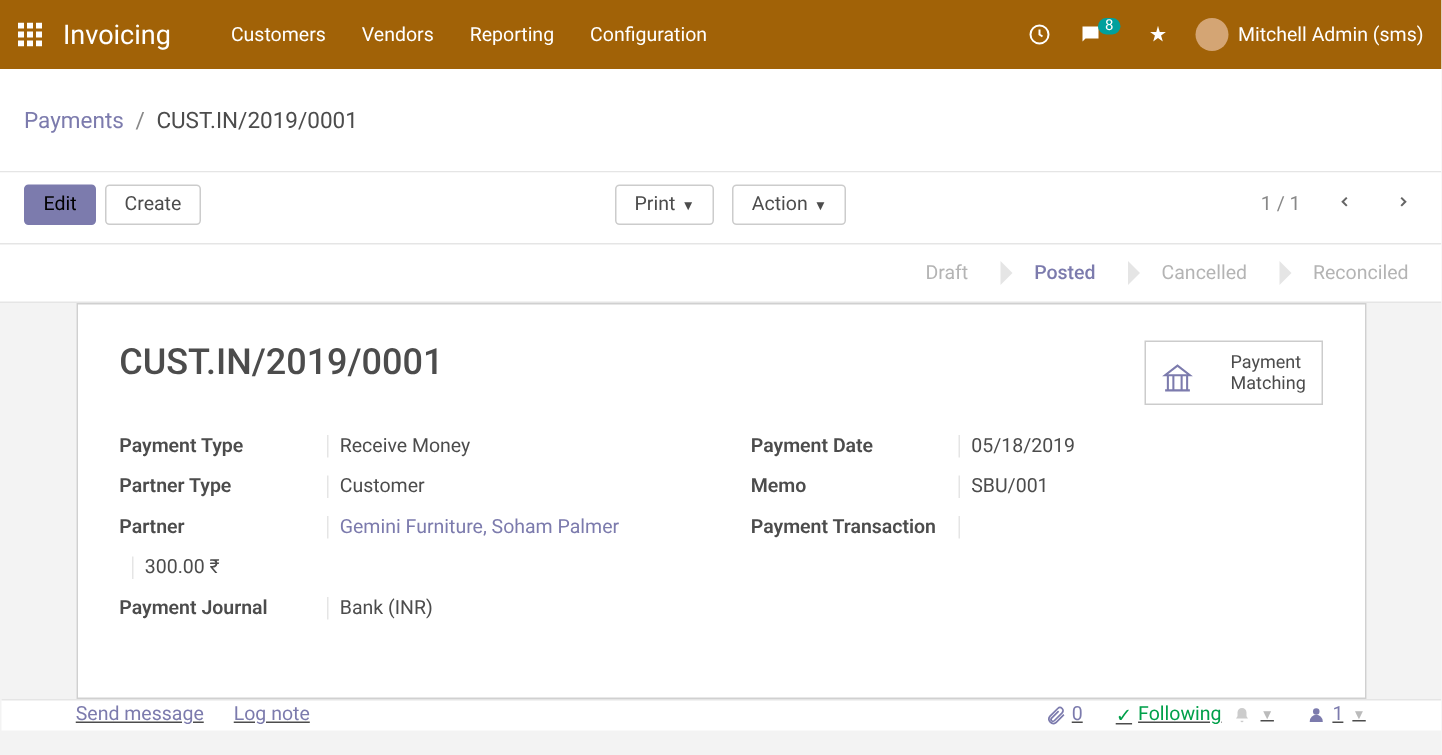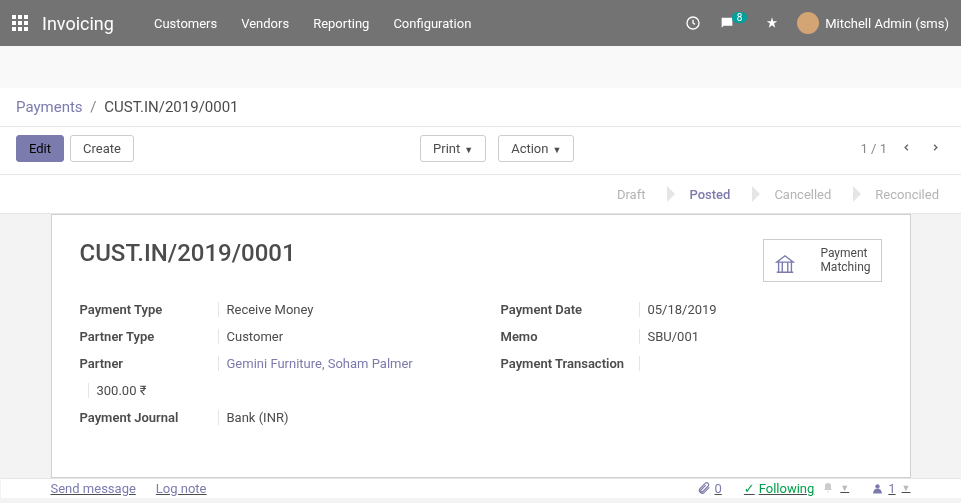--- a/index.html
+++ b/index.html
@@ -1,40 +1,40 @@
 <!DOCTYPE html>
 <html><head>
 <meta charset="utf-8">
 <style>
 * { margin:0; padding:0; box-sizing:border-box; font-family:-apple-system,BlinkMacSystemFont,"Segoe UI",Roboto,sans-serif; }
 body { background:#f9f9f9; font-size:13px; color:#4c4c4c; }
 
 
-.topnav { background:#737373; height:46px; display:flex; align-items:center; padding:0 12px; color:#fff; }
+.topnav { background:#a16207; height:46px; display:flex; align-items:center; padding:0 12px; color:#fff; }
 .apps-icon { width:16px; height:16px; margin-right:14px; cursor:pointer; }
 .app-name { font-size:18px; font-weight:400; margin-right:40px; }
 .nav-menu { display:flex; gap:24px; flex:1; }
 .nav-menu span { font-size:13px; cursor:pointer; }
 .nav-right { display:flex; align-items:center; gap:18px; }
 .nav-right .ic { cursor:pointer; display:flex; align-items:center; position:relative; }
 .badge { background:#00a09d; color:#fff; font-size:10px; border-radius:8px; padding:0 5px; margin-left:-3px; position:relative; top:-6px; }
 .avatar { width:22px; height:22px; border-radius:50%; background:#d4a574; display:inline-block; margin-right:6px; vertical-align:middle; }
 .user-box { display:flex; align-items:center; cursor:pointer; font-size:13px; }
 
 
-.controlbar { background:#fff; padding:10px 16px; display:flex; align-items:flex-end; border-bottom:1px solid #e5e5e5;margin-top:42px; }
+.controlbar { background:#fff; padding:25px 16px; display:flex; align-items:flex-end; border-bottom:1px solid #e5e5e5; }
 .breadcrumb { font-size:15px; color:#7c7bad; }
 .breadcrumb .sep { color:#888; margin:0 4px; }
 .breadcrumb .current { color:#4c4c4c; }
 .btnrow { background:#fff; padding:8px 16px 12px; display:flex; align-items:center; }
 .btn { border:1px solid #ccc; background:#fff; padding:5px 12px; border-radius:3px; font-size:13px; cursor:pointer; margin-right:6px; color:#4c4c4c; }
 .btn.primary { background:#7c7bad; border-color:#7c7bad; color:#000000; }
 .btn .caret { margin-left:4px; font-size:9px; }
 .btn-center { margin-left:auto; margin-right:auto; display:flex; gap:6px; }
-.pager { color:#888; font-size:13px; display:flex; align-items:center; gap:10px; }
+.pager { color:#888; font-size:13px; display:flex; align-items:center; gap:20px; }
 .pager .ch { cursor:pointer; color:#666; padding:4px; }
 
 
 .statusbar-wrap { background:#fff; border-top:1px solid #e5e5e5; border-bottom:1px solid #e5e5e5; height:40px; display:flex; justify-content:flex-end; align-items:stretch; }
 .status-step { padding:0 22px; display:flex; align-items:center; color:#b4b4b4; font-size:13px; position:relative; cursor:pointer; }
 .status-step.active { color:#7c7bad; font-weight:500; }
 .status-step::after { content:""; position:absolute; right:-8px; top:50%; transform:translateY(-50%); width:0; height:0; border-top:8px solid transparent; border-bottom:8px solid transparent; border-left:8px solid #e5e5e5; }
 .status-step:last-child::after { display:none; }
 
 

